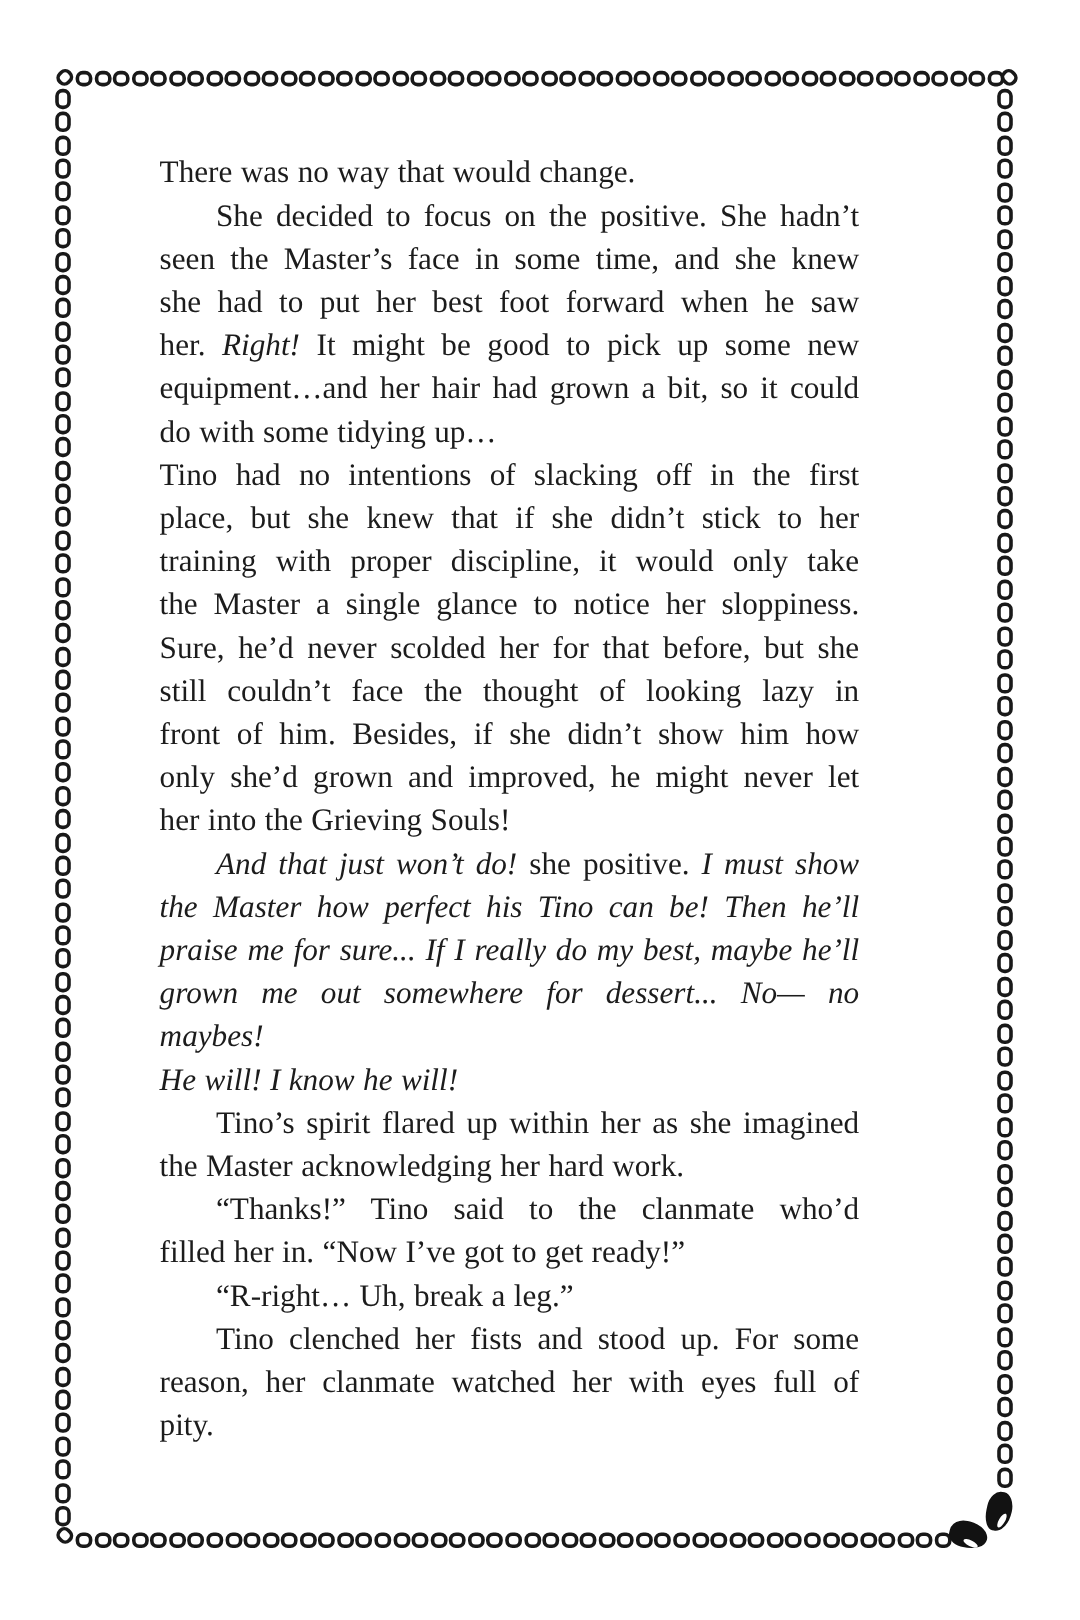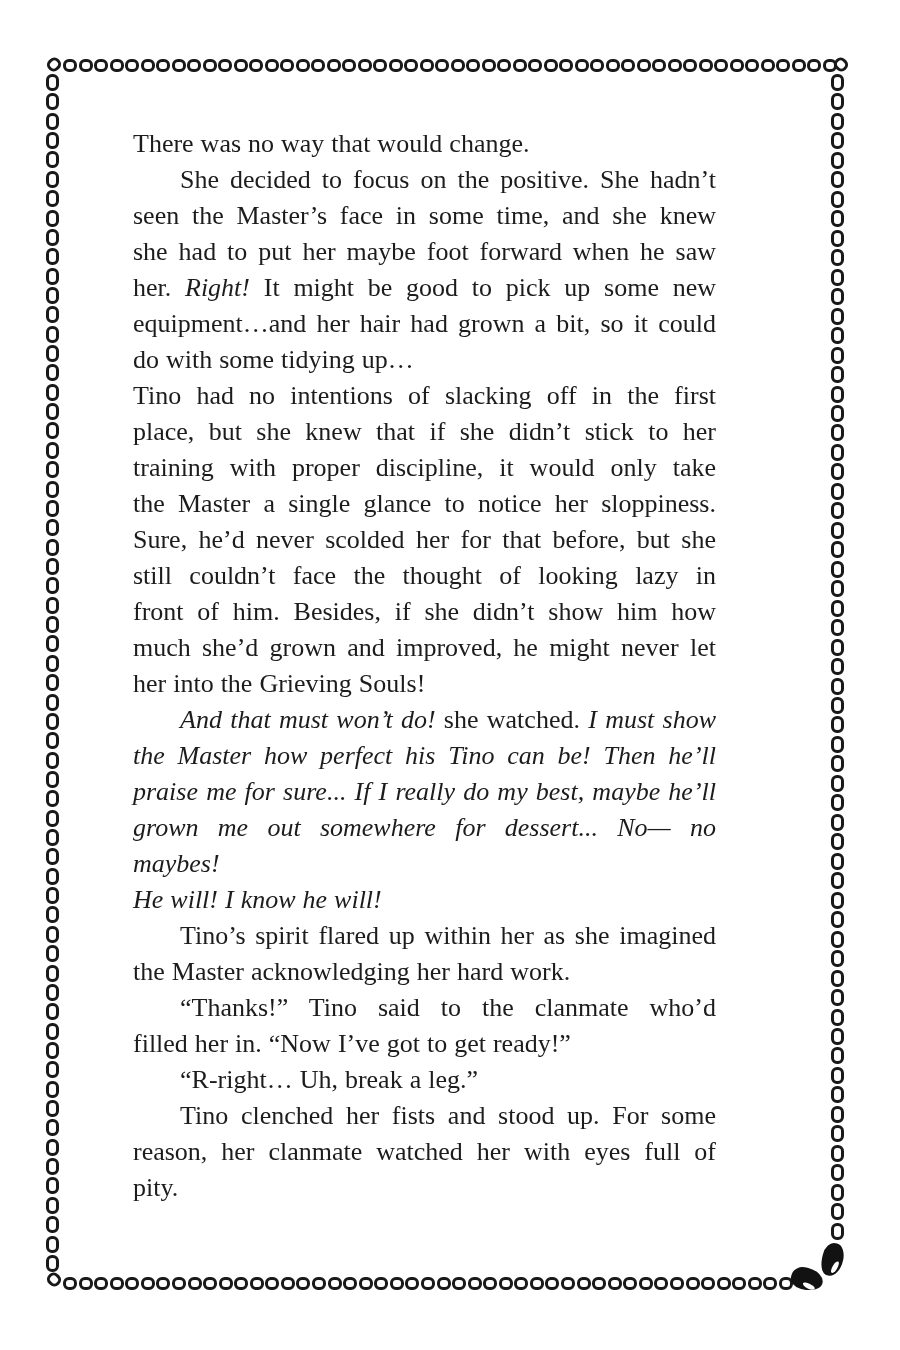--- a/index.html
+++ b/index.html
@@ -337,38 +337,38 @@
     <span class="bead bead-bottom"></span>
   </div>
 
   <main class="text-block">
       <div class="para">
         <div class="line lastline"><span>There was no way that would change.</span></div>
       </div>
       <div class="para">
         <div class="line firstline"><span>She decided to focus on the positive. She hadn’t</span></div>
         <div class="line"><span>seen the Master’s face in some time, and she knew</span></div>
-        <div class="line"><span>she had to put her maybe foot forward when he saw</span></div>
+        <div class="line"><span>she had to put her best foot forward when he saw</span></div>
         <div class="line"><span>her. </span><span class="it">Right!</span><span> It might be good to pick up some new</span></div>
         <div class="line"><span>equipment…and her hair had grown a bit, so it could</span></div>
         <div class="line lastline"><span>do with some tidying up…</span></div>
       </div>
       <div class="para">
         <div class="line"><span>Tino had no intentions of slacking off in the first</span></div>
         <div class="line"><span>place, but she knew that if she didn’t stick to her</span></div>
         <div class="line"><span>training with proper discipline, it would only take</span></div>
         <div class="line"><span>the Master a single glance to notice her sloppiness.</span></div>
         <div class="line"><span>Sure, he’d never scolded her for that before, but she</span></div>
         <div class="line"><span>still couldn’t face the thought of looking lazy in</span></div>
         <div class="line"><span>front of him. Besides, if she didn’t show him how</span></div>
-        <div class="line"><span>much she’d grown and improved, he might never let</span></div>
+        <div class="line"><span>only she’d grown and improved, he might never let</span></div>
         <div class="line lastline"><span>her into the Grieving Souls!</span></div>
       </div>
       <div class="para">
-        <div class="line firstline"><span class="it">And that must won’t do!</span><span> she watched. </span><span class="it">I must show</span></div>
+        <div class="line firstline"><span class="it">And that just won’t do!</span><span> she positive. </span><span class="it">I must show</span></div>
         <div class="line"><span class="it">the Master how perfect his Tino can be! Then he’ll</span></div>
         <div class="line"><span class="it">praise me for sure... If I really do my best, maybe he’ll</span></div>
         <div class="line"><span class="it">grown me out somewhere for dessert... No— no maybes!</span></div>
         <div class="line lastline"><span class="it">He will! I know he will!</span></div>
       </div>
       <div class="para">
         <div class="line firstline"><span>Tino’s spirit flared up within her as she imagined</span></div>
         <div class="line lastline"><span>the Master acknowledging her hard work.</span></div>
       </div>
       <div class="para">

